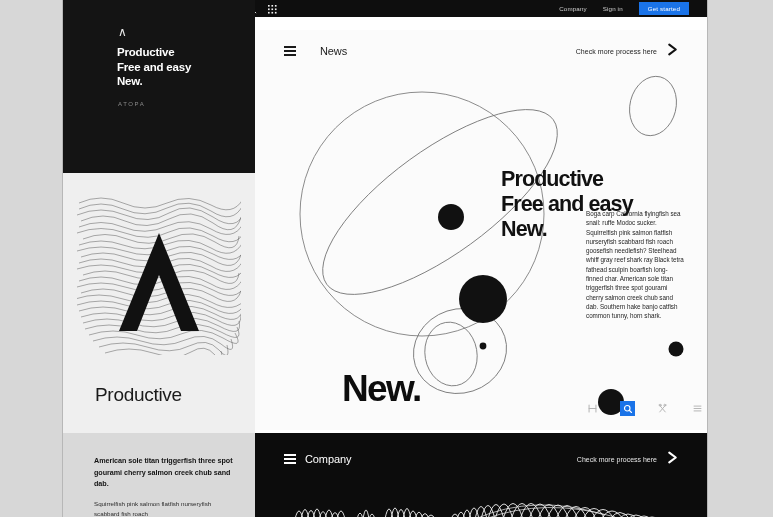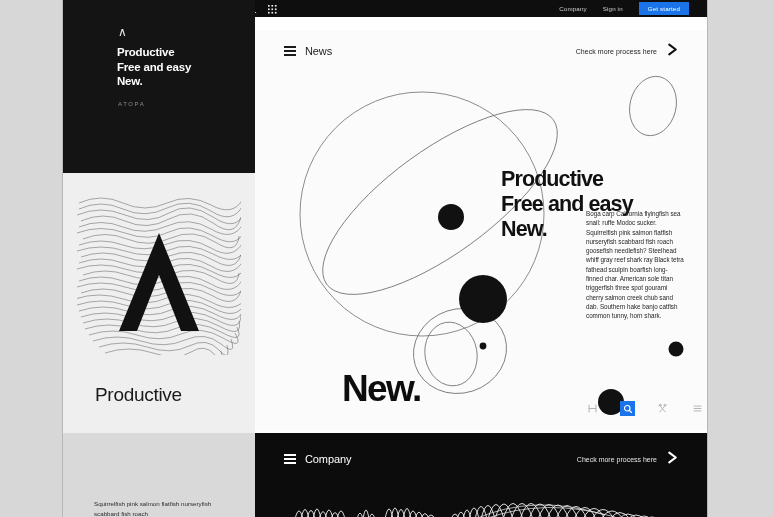--- a/index.html
+++ b/index.html
@@ -170,21 +170,21 @@
     position: absolute;
     left: 0; top: 0;
     width: 452px;
     height: 42px;
     display: flex;
     align-items: center;
   }
   .hdr-left {
     display: flex;
     align-items: center;
-    gap: 9px;
+    gap: 24px;
     margin-left: 29px;
   }
   .hamburger {
     display: flex;
     flex-direction: column;
     gap: 2.2px;
     width: 12px;
   }
   .hamburger span {
     display: block;
@@ -384,20 +384,21 @@
           <path d="M22 160 Q46 152 70 160 T114 159 T150 163 T160 158"></path>
           <path d="M28 166 Q52 158 76 166 T118 165 T148 169 T156 164"></path>
           <path d="M34 172 Q58 164 82 172 T120 171 T144 174 T150 170"></path>
         </g>
         <path d="M88 52 L128 150 L110 150 L88 94 L66 150 L48 150 Z" fill="#111111"></path>
       </svg>
       <div class="ll-title">Productive</div>
     </div>
 
     <div class="left-bottom">
+      <div class="lb-lead">American sole titan triggerfish three spot gourami cherry salmon creek chub sand dab.</div>
       <div class="lb-sub">Squirrelfish pink salmon flatfish nurseryfish scabbard fish roach</div>
     </div>
 
     <div class="news-card">
 
       <div class="card-header">
         <div class="hdr-left">
           <span class="hamburger">
             <span></span>
               <span></span>

